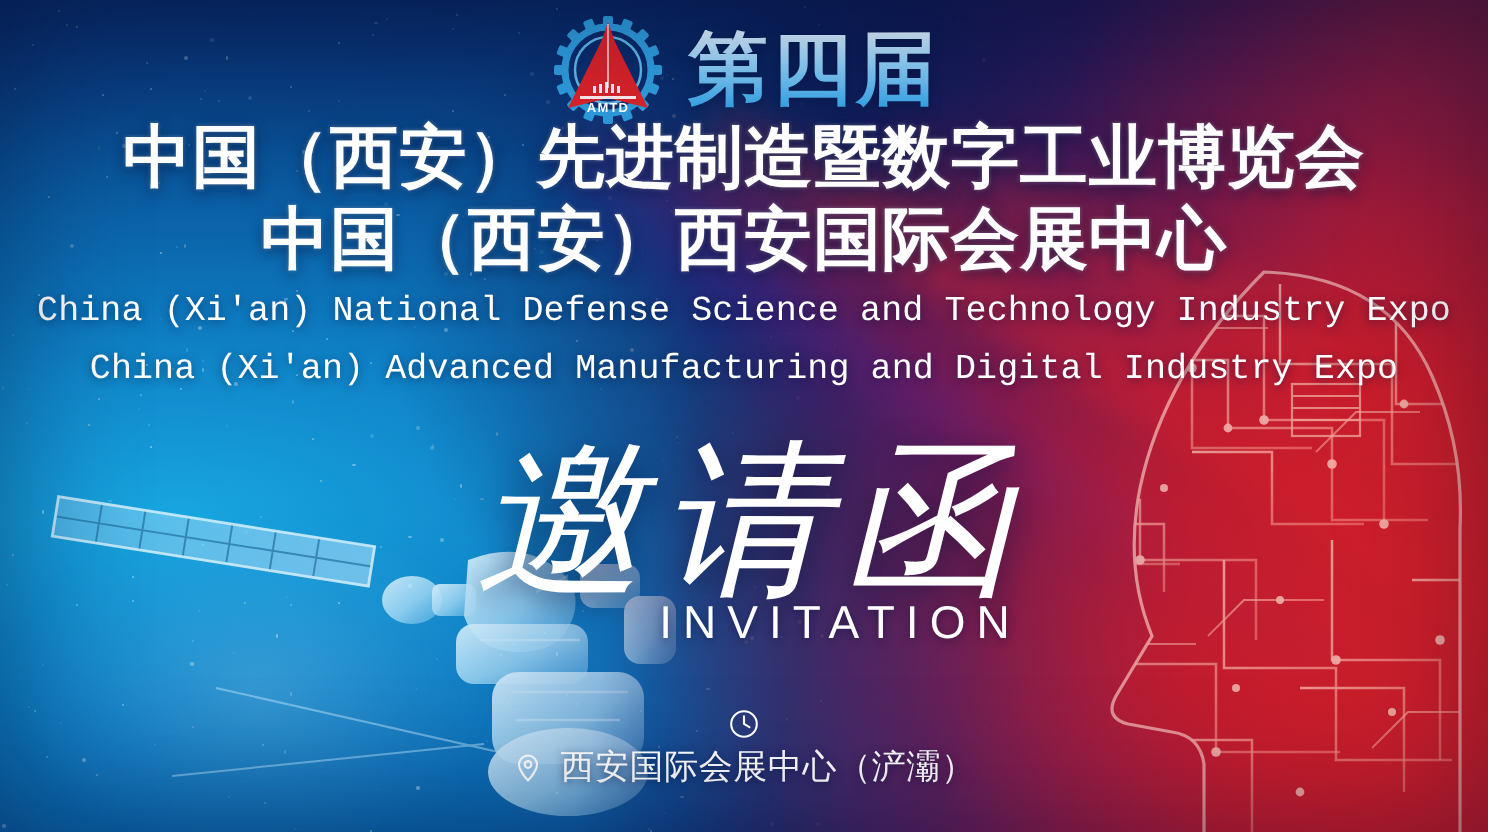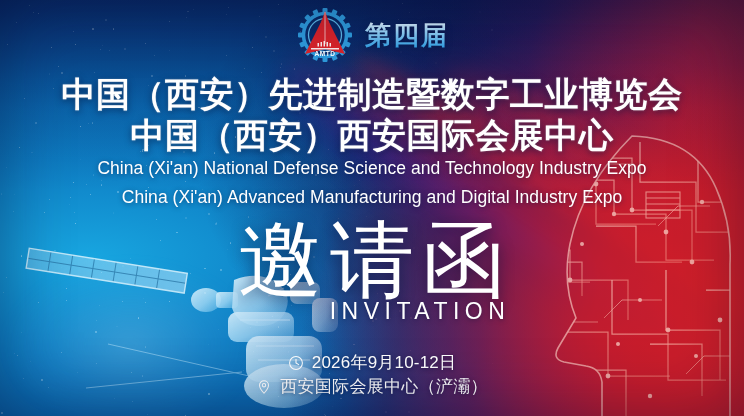--- a/index.html
+++ b/index.html
@@ -71,47 +71,48 @@
 
   
   .content { position:absolute; inset:0; }
 
   .topline {
     position:absolute; top:6px; left:0; width:100%;
     display:flex; align-items:center; justify-content:center; gap:10px;
   }
   .logo-mark { width:60px; height:58px; display:block; flex:0 0 auto; }
   .edition {
-    font-size:26px; font-weight:700; letter-spacing:2px; line-height:1;
+    font-size:40px; font-weight:700; letter-spacing:2px; line-height:1;
     background:linear-gradient(180deg,#dff1ff 0%,#8fd0f7 42%,#2f9fe4 100%);
     -webkit-background-clip:text; background-clip:text; color:transparent;
     -webkit-text-fill-color:transparent;
     filter:drop-shadow(0 2px 3px rgba(0,20,60,.55));
   }
 
-  .title-block { position:absolute; top:74px; left:0; width:100%; text-align:center; }
+  .title-block { position:absolute; top:62px; left:0; width:100%; text-align:center;font-family:Liberation Mono, monospace; }
   .cn-title {
     font-size:34px; font-weight:700; color:#ffffff; line-height:1.22;
     letter-spacing:.5px;
     text-shadow:0 2px 7px rgba(2,18,60,.62), 0 0 2px rgba(255,255,255,.35);
     white-space:nowrap;
   }
   .en-sub {
     margin-top:6px;
     font-size:17.5px; font-weight:400; color:#ffffff; line-height:1.33;
     letter-spacing:.05px;
     text-shadow:0 1px 5px rgba(2,18,60,.55);
     white-space:nowrap;
   }
 
   .invite-block { position:absolute; top:218px; left:0; width:100%; text-align:center; }
   .invite-cn {
     font-size:84px; font-weight:400; color:#ffffff; line-height:1;
     letter-spacing:8px; text-indent:8px;
     text-shadow:0 3px 14px rgba(2,14,55,.55);
+    font-style:italic;
   }
   .invite-en {
     margin-top:-2px; padding-left:96px;
     font-size:23px; font-weight:300; color:#ffffff;
     letter-spacing:5.5px; line-height:1;
     text-shadow:0 1px 5px rgba(2,14,55,.5);
   }
 
   .info-block {
     position:absolute; top:354px; left:0; width:100%;
@@ -622,21 +623,20 @@
       <div class="invite-cn">邀请函</div>
       <div class="invite-en">INVITATION</div>
     </div>
 
     <div class="info-block">
       <div class="info-row info-row-date">
         <svg class="info-icon" viewBox="0 0 20 20">
           <circle cx="10" cy="10" r="8" fill="none" stroke="#ffffff" stroke-width="1.3"></circle>
           <path d="M10 5.2 V10 L13.4 12" fill="none" stroke="#ffffff" stroke-width="1.3" stroke-linecap="round"></path>
         </svg>
-        <div class="info-text">2026年9月10-12日</div>
       </div>
       <div class="info-row">
         <svg class="info-icon" viewBox="0 0 20 20">
           <path d="M10 2.2 a5.6 5.6 0 0 1 5.6 5.6 c0 4.1 -5.6 10 -5.6 10 S4.4 11.9 4.4 7.8 A5.6 5.6 0 0 1 10 2.2 z" fill="none" stroke="#ffffff" stroke-width="1.3"></path>
           <circle cx="10" cy="7.8" r="2.1" fill="none" stroke="#ffffff" stroke-width="1.3"></circle>
         </svg>
         <div class="info-text">西安国际会展中心（浐灞）</div>
       </div>
     </div>
 

